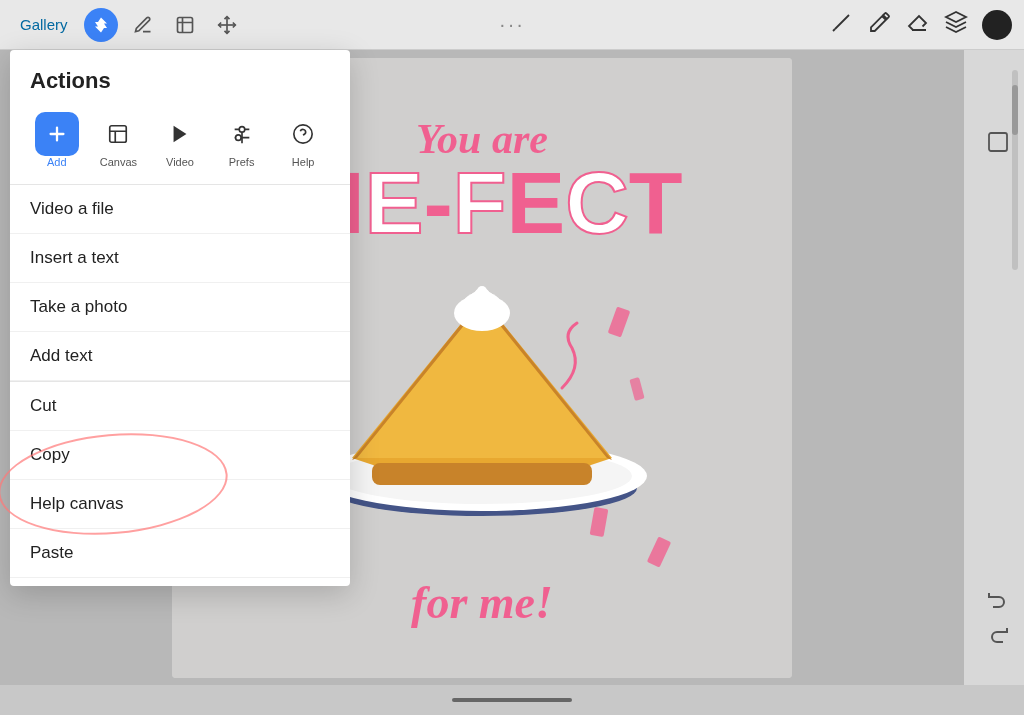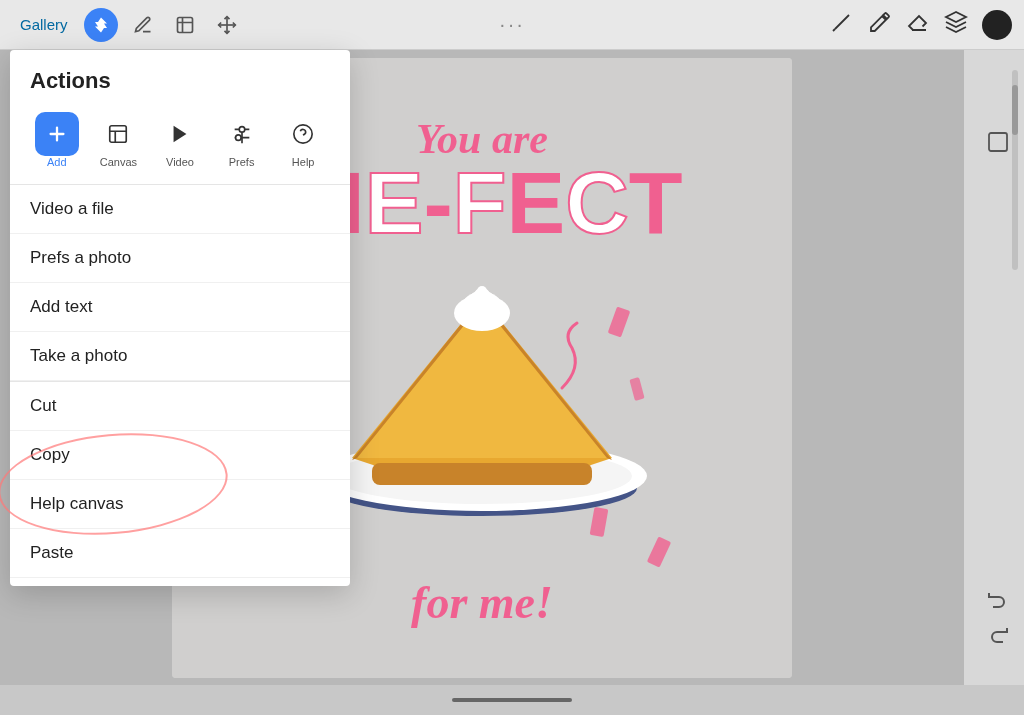--- a/index.html
+++ b/index.html
@@ -431,23 +431,23 @@
           <path d="M9.09 9a3 3 0 015.83 1c0 2-3 3-3 3M12 17h.01"></path>
         </svg>
       </div>
       <span class="action-icon-label">Help</span>
     </div>
   </div>
 
   <div class="actions-divider"></div>
 
   <div class="actions-menu-item">Video a file</div>
-  <div class="actions-menu-item">Prefs a photo</div>
+  <div class="actions-menu-item">Insert a text</div>
+  <div class="actions-menu-item">Take a photo</div>
   <div class="actions-menu-item">Add text</div>
-  <div class="actions-menu-item">Take a photo</div>
 
   <div class="actions-divider"></div>
 
   <div class="actions-menu-item">Cut</div>
   <div class="actions-menu-item">Copy</div>
   <div class="actions-menu-item">Help canvas</div>
   <div class="actions-menu-item">Paste</div>
 
   <div class="circle-annotation"></div>
 </div>

